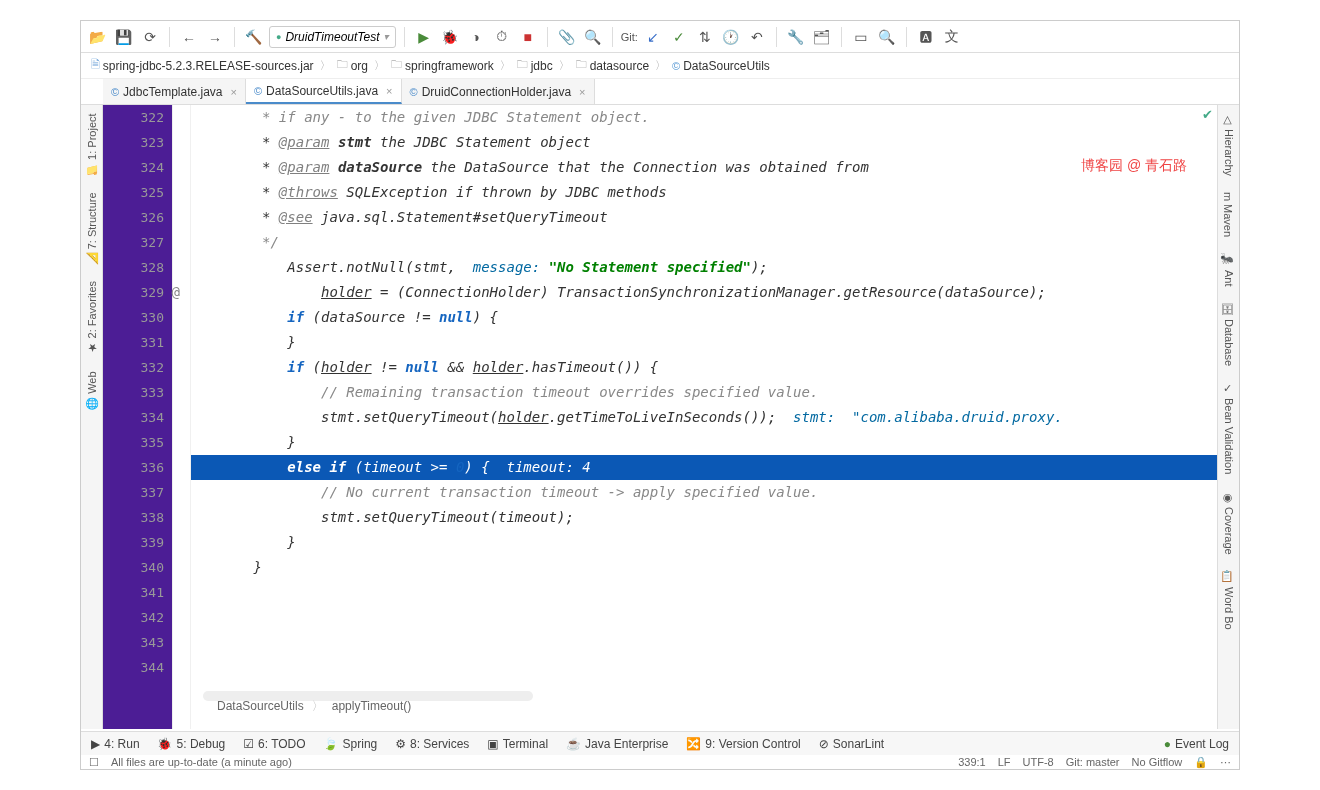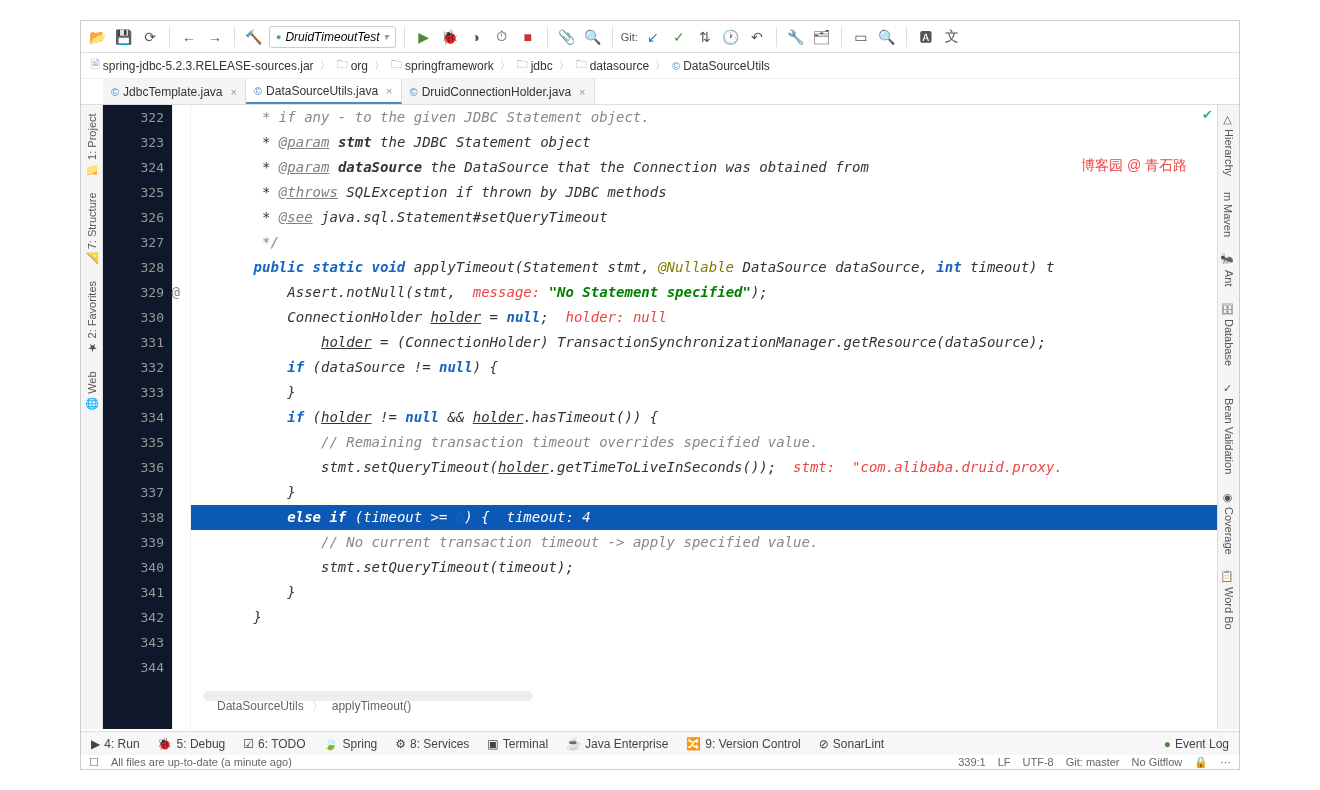--- a/index.html
+++ b/index.html
@@ -132,21 +132,21 @@
   bottom: 40px;
   background: #fff;
   overflow: hidden;
 }
 .editor-inner {
   display: flex;
   height: 100%;
 }
 .gutter {
   width: 70px;
-  background: #0f172a;
+  background: #4c1d95;
   border-right: 1px solid #eee;
   text-align: right;
   padding-right: 8px;
   color: #999;
   font-family: "Consolas", monospace;
   font-size: 13px;
 }
 .gutter-line { height: 25px; line-height: 25px; position: relative; }
 .gutter-line .annot {
   position: absolute;
@@ -178,21 +178,21 @@
   background: #0b58b5;
   color: #fff;
 }
 .code-line.highlighted .kw,
 .code-line.highlighted .hint { color: #fff; }
 .kw { color: #1565c0; font-weight: 600; }
 .anno { color: #808080; text-decoration: underline; }
 .param { color: #333; font-weight: 600; font-style: italic; }
 .str { color: #008000; font-weight: 600; }
 .comment { color: #888; }
-.hint { color: #ef4444; }
+.hint { color: #0369a1; }
 .method { }
 .num { color: #1565c0; }
 .annotation { color: #808000; }
 .watermark {
   position: absolute;
   right: 30px;
   top: 52px;
   color: #ef4444;
   font-size: 14px;
   font-family: sans-serif;
@@ -400,23 +400,21 @@
         </div>
       <div class="fold-col"></div>
       <div class="code" id="code">
         <div class="watermark">博客园 @ 青石路</div>
       <div class="code-line comment">       * if any - to the given JDBC Statement object.</div>
           <div class="code-line">       * <span class="anno">@param</span> <span class="param">stmt</span> the JDBC Statement object</div>
           <div class="code-line">       * <span class="anno">@param</span> <span class="param">dataSource</span> the DataSource that the Connection was obtained from</div>
           <div class="code-line">       * <span class="anno">@throws</span> SQLException if thrown by JDBC methods</div>
           <div class="code-line">       * <span class="anno">@see</span> java.sql.Statement#setQueryTimeout</div>
           <div class="code-line comment">       */</div>
-          <div class="code-line">      <span class="kw">public static void</span> applyTimeout(Statement stmt, <span class="annotation">@Nullable</span> DataSource dataSource, <span class="kw">int</span> timeout) t</div>
           <div class="code-line">          Assert.<span class="method">notNull</span>(stmt,  <span class="hint">message:</span> <span class="str">"No Statement specified"</span>);</div>
-          <div class="code-line">          ConnectionHolder <u>holder</u> = <span class="kw">null</span>;  <span class="hint">holder: null</span></div>
           <div class="code-line">              <u>holder</u> = (ConnectionHolder) TransactionSynchronizationManager.<span class="method">getResource</span>(dataSource);</div>
           <div class="code-line">          <span class="kw">if</span> (dataSource != <span class="kw">null</span>) {</div>
           <div class="code-line">          }</div>
           <div class="code-line">          <span class="kw">if</span> (<u>holder</u> != <span class="kw">null</span> &amp;&amp; <u>holder</u>.hasTimeout()) {</div>
           <div class="code-line">              <span class="comment">// Remaining transaction timeout overrides specified value.</span></div>
           <div class="code-line">              stmt.setQueryTimeout(<u>holder</u>.getTimeToLiveInSeconds());  <span class="hint">stmt:  "com.alibaba.druid.proxy.</span></div>
           <div class="code-line">          }</div>
           <div class="code-line highlighted">          <span class="kw">else if</span> (timeout &gt;= <span class="num">0</span>) {  <span class="hint">timeout: 4</span></div>
           <div class="code-line">              <span class="comment">// No current transaction timeout -&gt; apply specified value.</span></div>
           <div class="code-line">              stmt.setQueryTimeout(timeout);</div>

